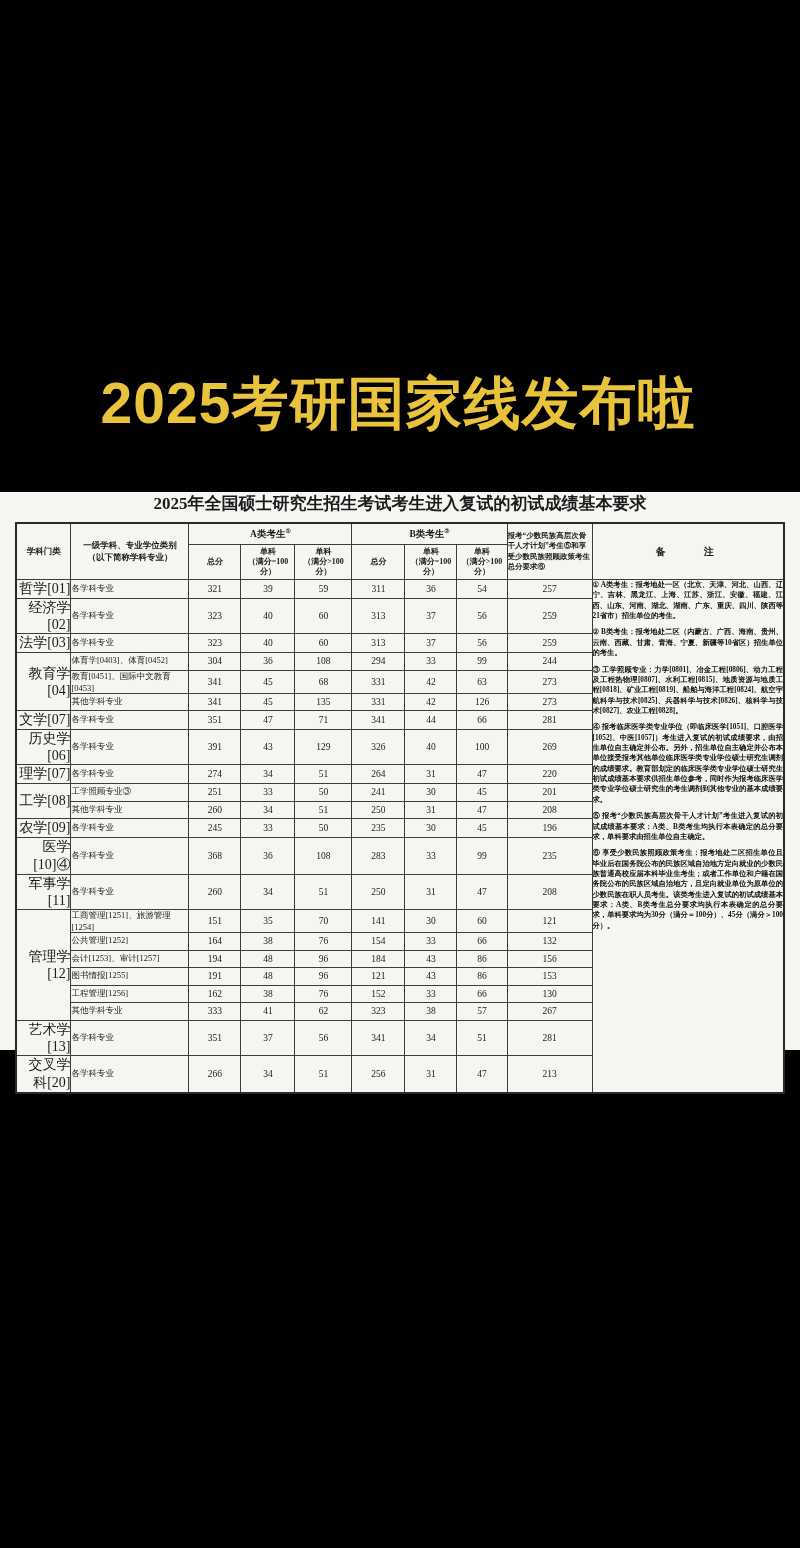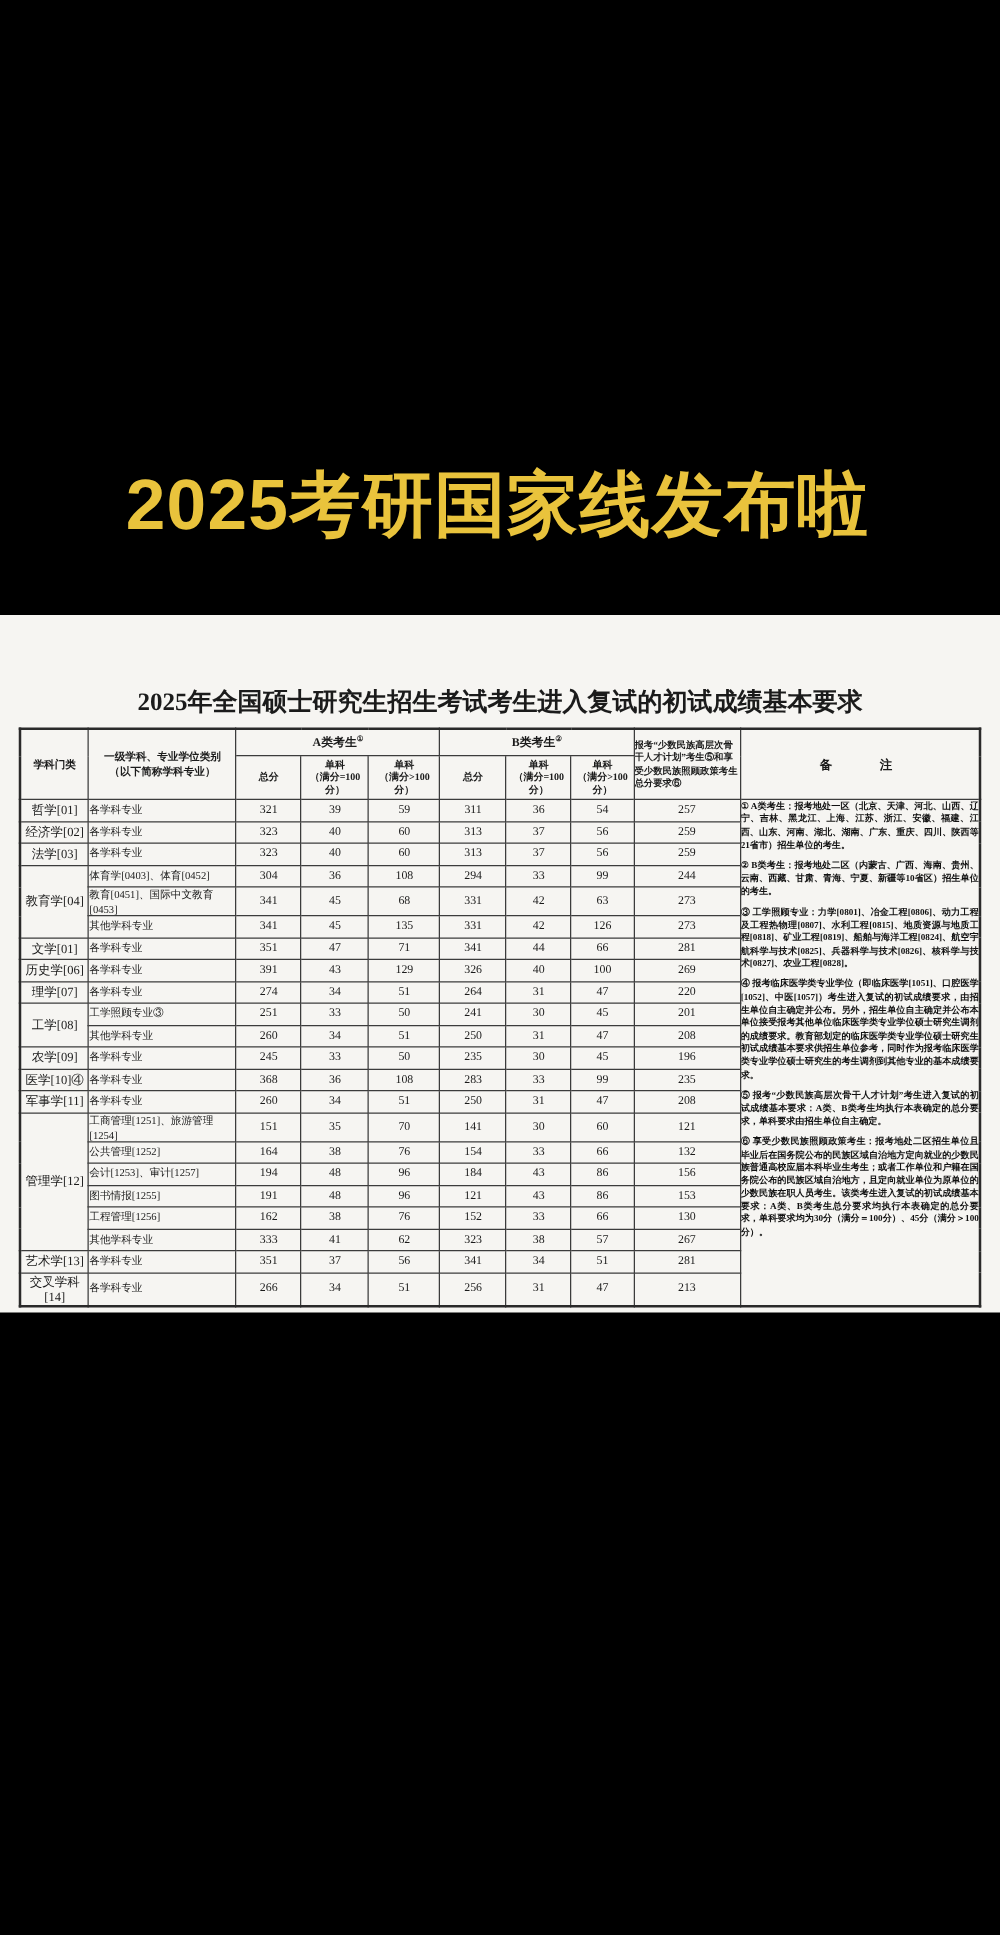--- a/index.html
+++ b/index.html
@@ -12,37 +12,37 @@
     position:absolute;top:366px;left:0;width:796px;text-align:center;
     font-family:"Liberation Sans","DejaVu Sans",sans-serif;
     font-weight:bold;font-size:57px;letter-spacing:1px;color:#e9c33c;
     white-space:nowrap;
   }
   .panel{
     position:absolute;top:492px;left:0;width:800px;height:558px;
     background:#f6f5f2;color:#1b1b1b;
   }
   .doc-title{
-    text-align:center;padding-top:56px;font-size:20px;font-weight:bold;color:#1b1b1b;
+    text-align:center;font-size:17px;font-weight:bold;color:#1b1b1b;
   }
   table.score{
     border-collapse:collapse;table-layout:fixed;width:768px;margin:7px auto 0;
     background:#f6f5f2;
   }
   table.score th, table.score td{
     border:1px solid #3c3c3c;padding:0;color:#1b1b1b;overflow:hidden;
   }
   table.score{border:2px solid #2a2a2a;}
   th{font-weight:bold;background:#f6f5f2;}
   .hrow1 th{height:20px;font-size:9.5px;}
   .hrow2 th{height:34px;font-size:8px;white-space:pre-line;line-height:1.25;}
   th.small{font-size:7.5px;line-height:1.35;text-align:left;padding:1px 3px;white-space:normal;font-weight:bold;}
   th sup{font-size:6px;}
   td{height:16.5px;}
-  td.cat{font-size:10px;text-align:center;padding-left:2px;}
+  td.cat{font-size:14px;text-align:right;padding-left:2px;}
   td.disc{font-size:8.5px;text-align:left;padding-left:4px;}
   td.num{font-size:9.5px;text-align:center;font-family:"Liberation Serif","DejaVu Serif",serif;}
   .sep{border-left-width:1.5px !important;}
   td.remarks{
     vertical-align:top;text-align:left;padding:3px 4px 2px 5px;
   }
   .note{
     font-size:7.3px;line-height:1.42;font-weight:bold;color:#111;
     margin-bottom:6px;text-align:justify;
   }
@@ -159,21 +159,21 @@
           <td class="disc">其他学科专业</td>
           <td class="num sep">341</td>
           <td class="num">45</td>
           <td class="num">135</td>
           <td class="num sep">331</td>
           <td class="num">42</td>
           <td class="num">126</td>
           <td class="num sep">273</td>
         </tr>
         <tr>
-          <td class="cat" rowspan="1">文学[01]</td>
+          <td class="cat" rowspan="1">文学[07]</td>
           <td class="disc">各学科专业</td>
           <td class="num sep">351</td>
           <td class="num">47</td>
           <td class="num">71</td>
           <td class="num sep">341</td>
           <td class="num">44</td>
           <td class="num">66</td>
           <td class="num sep">281</td>
         </tr>
         <tr>
@@ -318,21 +318,21 @@
           <td class="disc">各学科专业</td>
           <td class="num sep">351</td>
           <td class="num">37</td>
           <td class="num">56</td>
           <td class="num sep">341</td>
           <td class="num">34</td>
           <td class="num">51</td>
           <td class="num sep">281</td>
         </tr>
         <tr>
-          <td class="cat" rowspan="1">交叉学科[14]</td>
+          <td class="cat" rowspan="1">交叉学科[20]</td>
           <td class="disc">各学科专业</td>
           <td class="num sep">266</td>
           <td class="num">34</td>
           <td class="num">51</td>
           <td class="num sep">256</td>
           <td class="num">31</td>
           <td class="num">47</td>
           <td class="num sep">213</td>
         </tr>
       </tbody>

